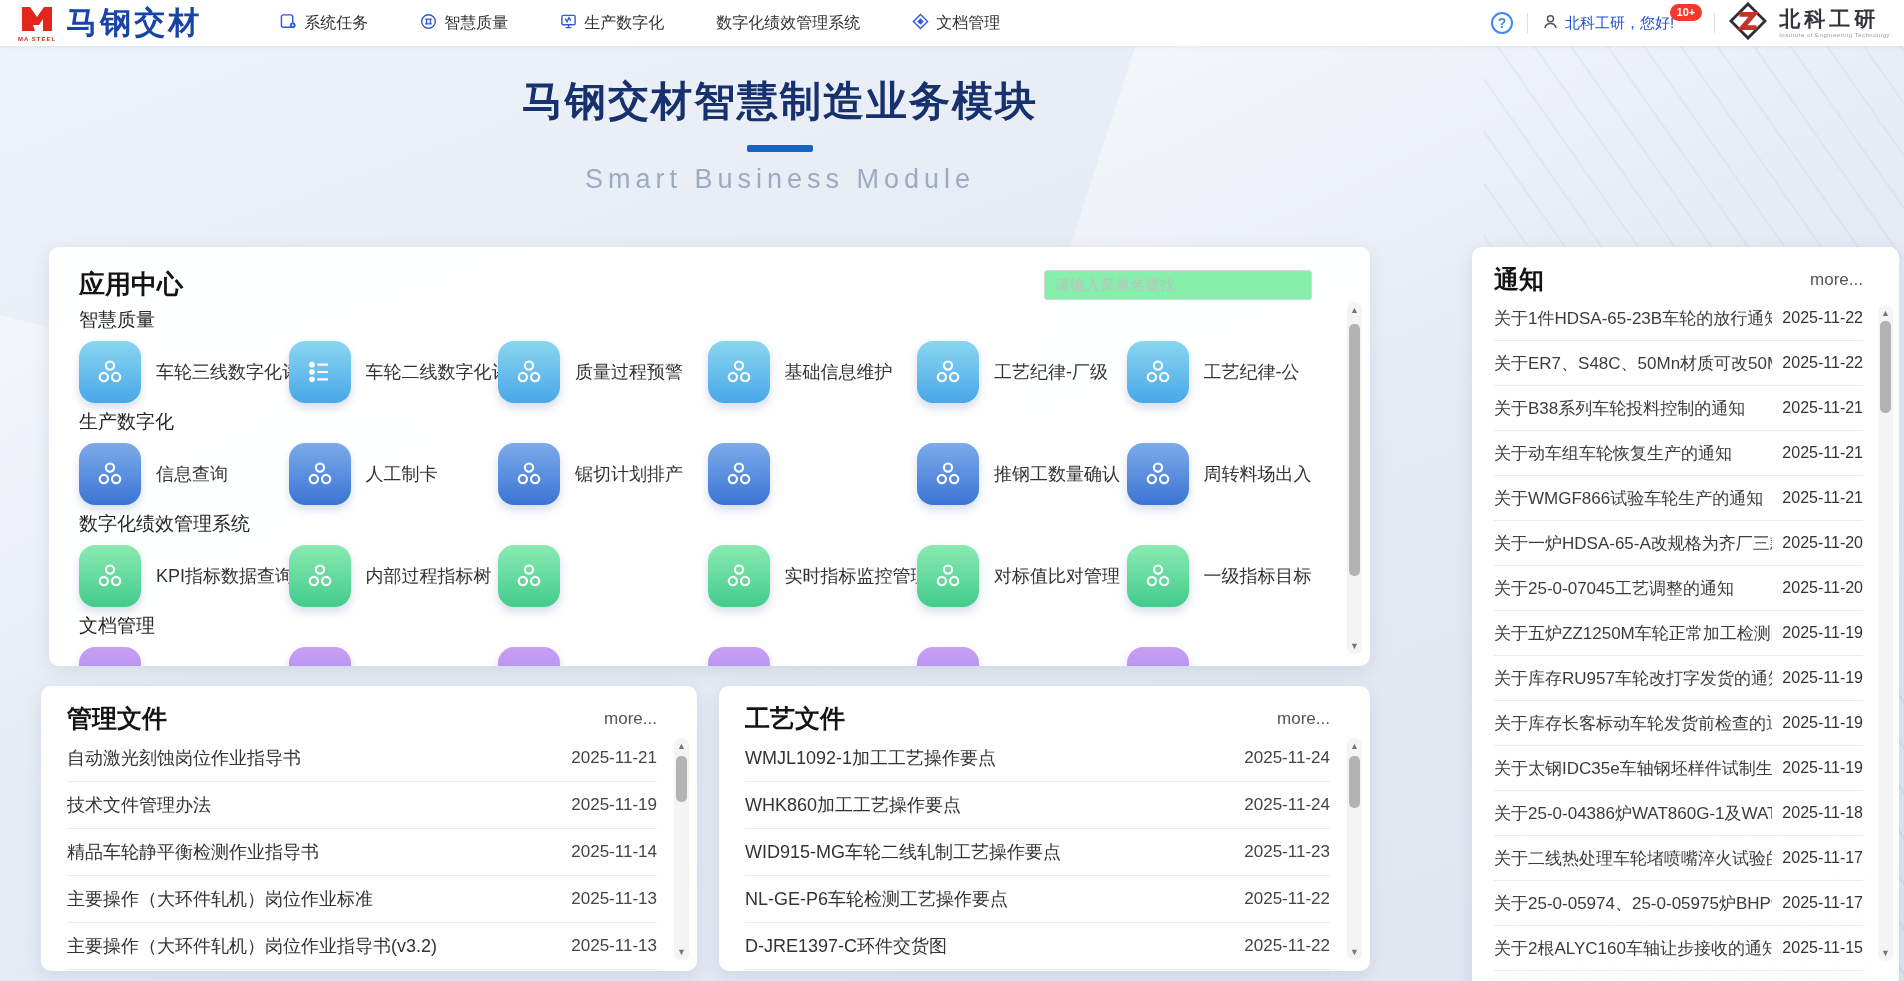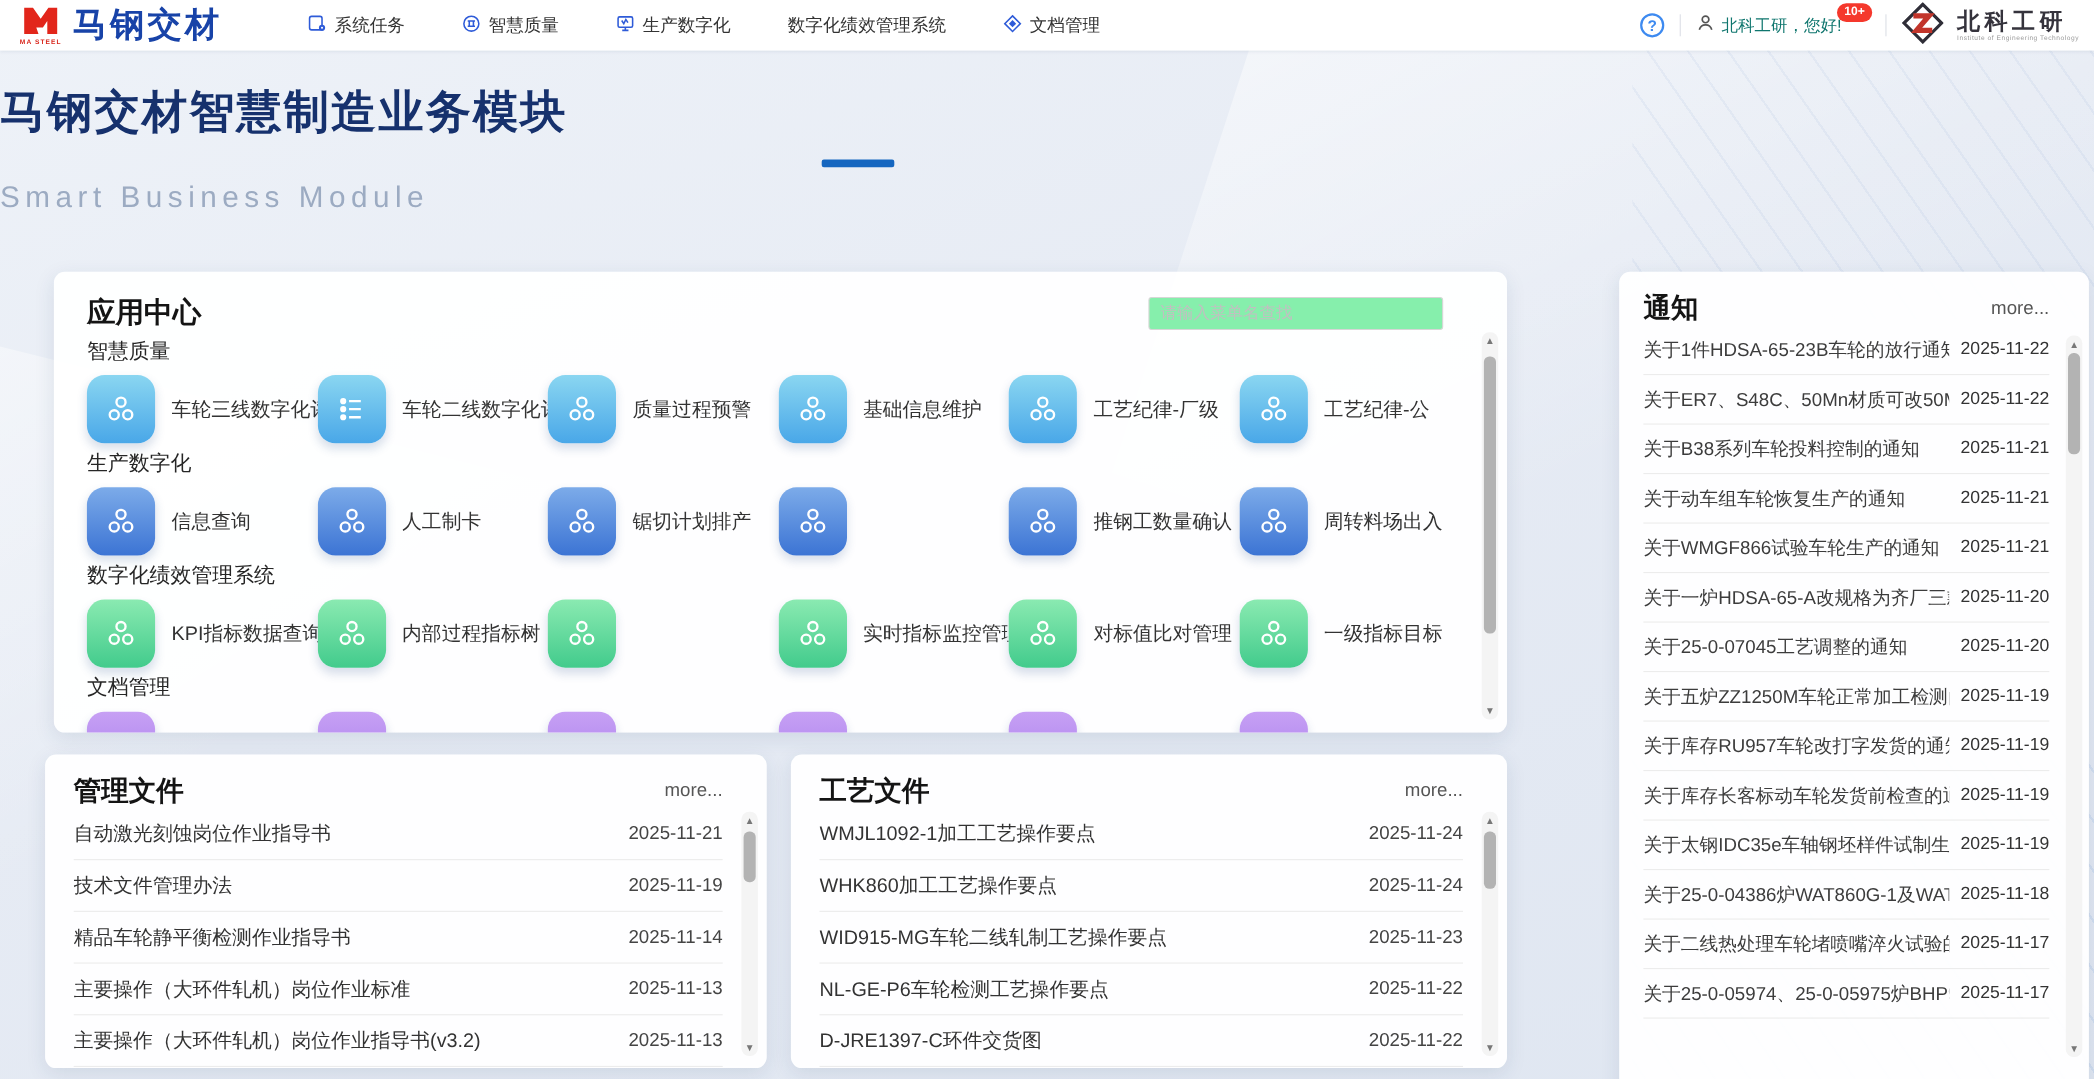--- a/index.html
+++ b/index.html
@@ -29,30 +29,30 @@
   .brand-sub{font-size:6px;color:#d9261c;font-weight:700;letter-spacing:1px;margin-top:1px;}
   .brand-text{font-size:31px;font-weight:800;color:#1843a8;letter-spacing:3px;}
   .nav-menu{display:flex;align-items:center;gap:52px;margin-left:78px;}
   .nav-item{display:flex;align-items:flex-start;gap:7px;font-size:16px;color:#333;cursor:pointer;white-space:nowrap;}
   .nav-item svg{display:block;}
   .nav-right{margin-left:auto;display:flex;align-items:center;gap:14px;}
   .help-circle{width:22px;height:22px;border:2px solid #3d8af0;border-radius:50%;
     color:#3d8af0;font-size:14px;font-weight:700;display:flex;align-items:center;justify-content:center;cursor:pointer;}
   .v-divider{width:1px;height:20px;background:#dcdfe6;}
   .user-chip{position:relative;display:flex;align-items:center;gap:6px;cursor:pointer;padding-right:26px;}
-  .user-chip .greet{font-size:15px;color:#0f766e;white-space:nowrap;}
+  .user-chip .greet{font-size:15px;color:#1d4ed8;white-space:nowrap;}
   .badge{position:absolute;top:-9px;right:-2px;background:#f5382c;color:#fff;font-size:11px;
     line-height:1;padding:3px 7px;border-radius:9px;font-weight:700;}
   .partner{display:flex;align-items:center;gap:12px;}
   .partner-txt{display:flex;flex-direction:column;line-height:1;}
   .partner-name{font-size:21px;font-weight:800;color:#35333c;letter-spacing:4px;font-family:"Liberation Serif","DejaVu Serif",serif;}
   .partner-tag{font-size:6px;color:#9a9a9a;letter-spacing:.5px;margin-top:2px;white-space:nowrap;}
 
   
-  .hero{position:absolute;top:74px;left:0;width:1560px;z-index:1;}
+  .hero{position:absolute;top:74px;left:0;width:1560px;text-align:center;z-index:1;}
   .hero-title{font-size:41px;font-weight:700;color:#16316d;letter-spacing:2px;}
   .hero-bar{width:66px;height:7px;background:#1566c0;border-radius:2px;margin:16px auto 12px;}
   .hero-sub{font-size:27px;color:#9cabc2;letter-spacing:5px;}
 
   
   .card{position:absolute;background:rgba(255,255,255,.95);border-radius:10px;
     box-shadow:0 5px 18px rgba(30,55,100,.10);z-index:2;overflow:hidden;}
   .card-head{display:flex;align-items:center;justify-content:space-between;}
   .card-title{font-weight:700;color:#141414;}
   .more-link{font-size:17px;color:#555;cursor:pointer;}
@@ -673,19 +673,23 @@
       <div class="notice-row">
         <span class="notice-title">关于二线热处理车轮堵喷嘴淬火试验的通知</span>
         <span class="notice-date">2025-11-17</span>
       </div>
 
       <div class="notice-row">
         <span class="notice-title">关于25-0-05974、25-0-05975炉BHP970...</span>
         <span class="notice-date">2025-11-17</span>
       </div>
 
+      <div class="notice-row">
+        <span class="notice-title">关于2根ALYC160车轴让步接收的通知</span>
+        <span class="notice-date">2025-11-15</span>
+      </div>
     </div>
   <div class="vscroll sb-not">
     <span class="arr up">▲</span>
     <div class="thumb"></div>
     <span class="arr down">▼</span>
   </div>
 </div>
 
 </body></html>

